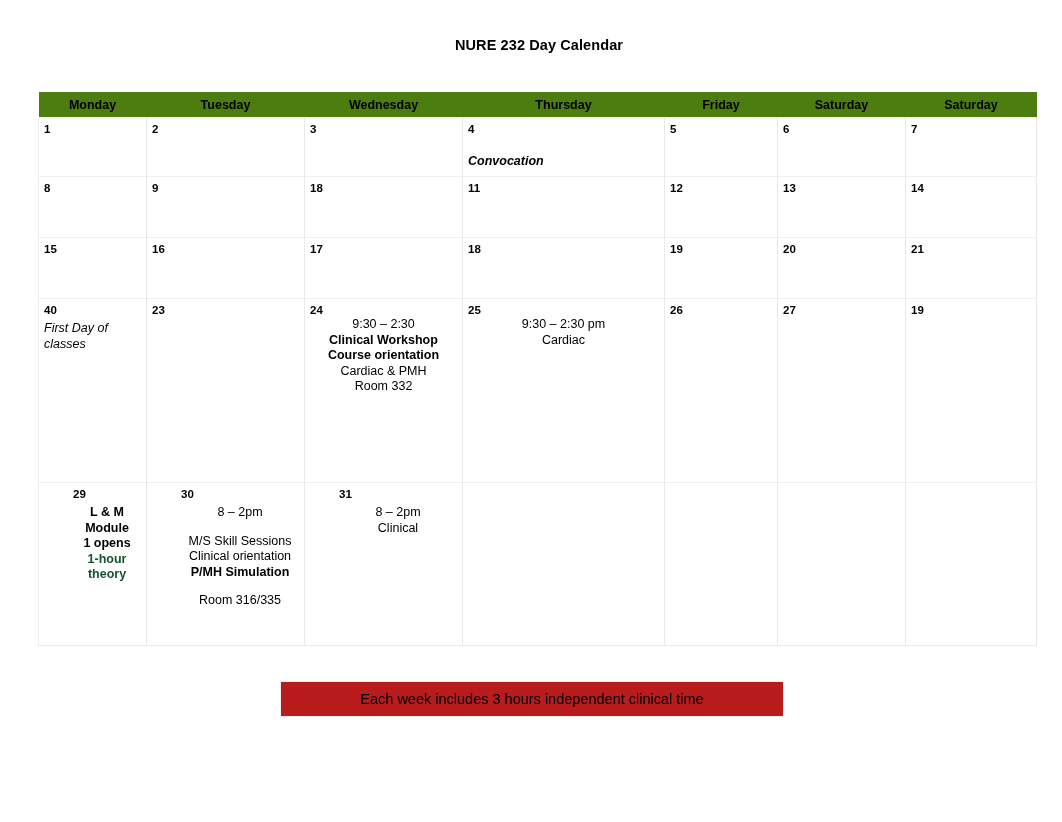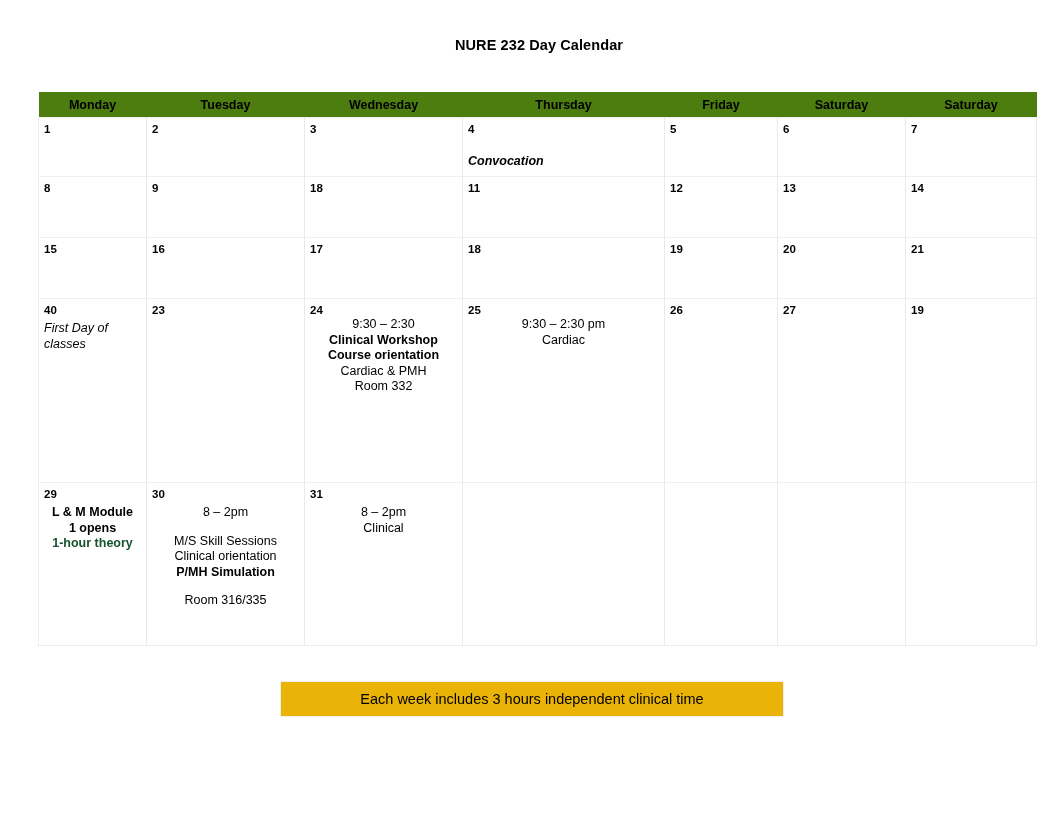--- a/index.html
+++ b/index.html
@@ -77,21 +77,21 @@
     background: #ffffff;
     position: relative;
   }
   .calendar tr.week td.day:first-child { border-left: 1px solid #efefef; }
   .calendar tr.week-last td.day { border-bottom: 1px solid #ececec; }
 
   .week-1 td.day { height: 58px; }
   .week-2 td.day { height: 60px; }
   .week-3 td.day { height: 60px; margin-left: 32px; }
   .week-4 td.day { height: 183px; }
-  .week-5 td.day { height: 162px; }
+  .week-5 td.day { height: 162px; padding-left: 29px; }
 
   .daynum {
     font-size: 11.5px;
     font-weight: bold;
     line-height: 13px;
     padding: 5px 0 0 5px;
     display: block;
   }
   .daynum.empty { visibility: hidden; }
 
@@ -110,21 +110,21 @@
   .gap-top-16 { margin-top: 4px; }
   .gap-top-18 { margin-top: 18px; }
 
   
   .footer-note {
     position: absolute;
     left: 280px;
     top: 681px;
     width: 504px;
     height: 36px;
-    background: #eab308;
+    background: #b91c1c;
     border: 1px solid #efefef;
     box-sizing: border-box;
     display: flex;
     align-items: center;
     justify-content: center;
   }
   .footer-note span {
     font-size: 14.5px;
     line-height: 18px;
     color: #000000;

